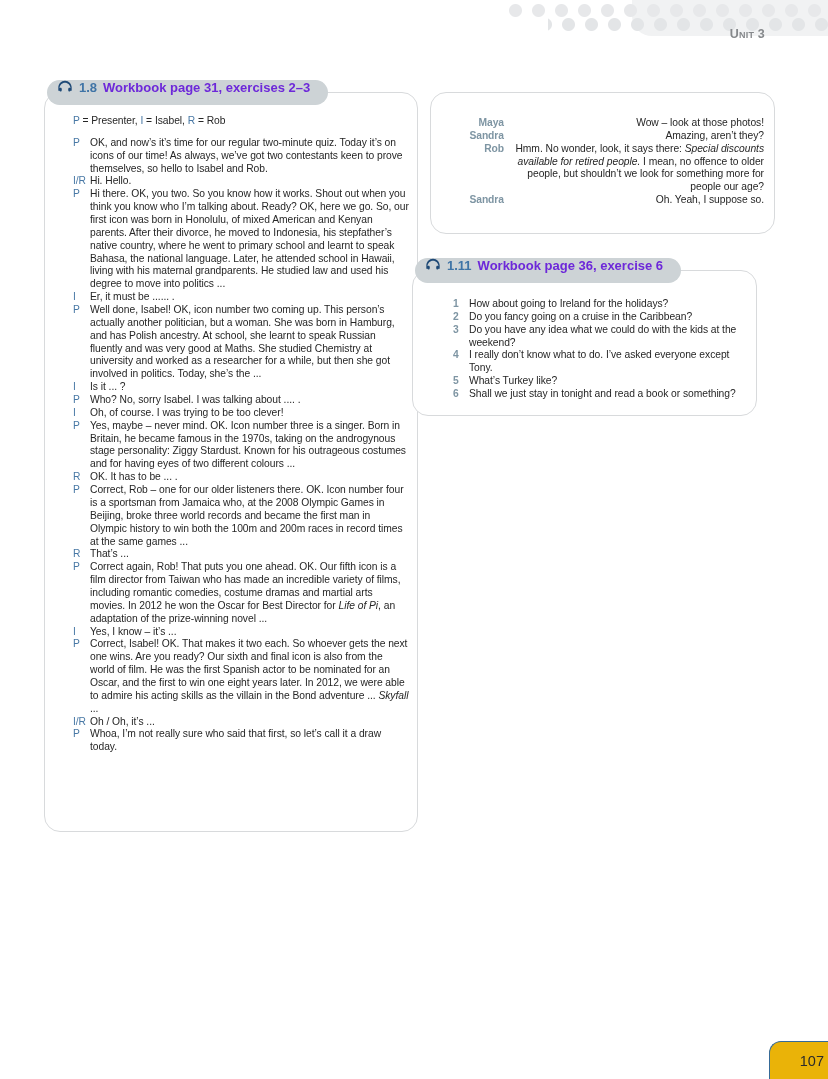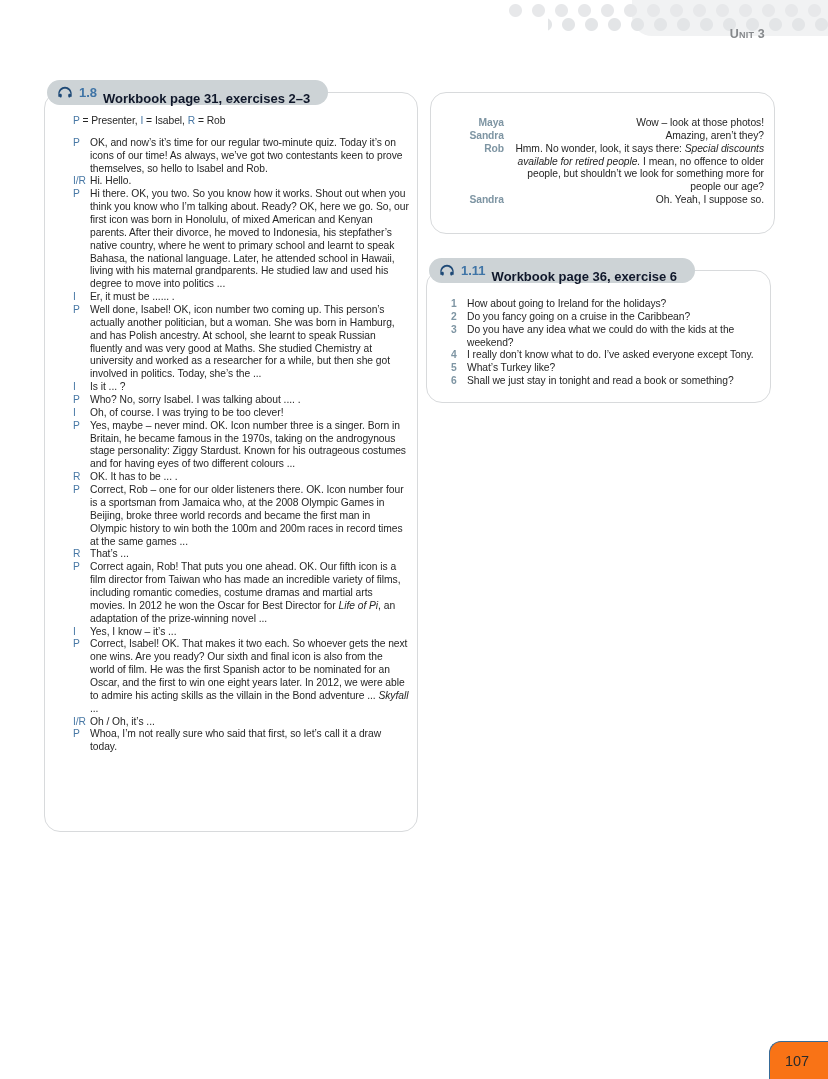--- a/index.html
+++ b/index.html
@@ -18,48 +18,48 @@
 
   
   .page-header{position:absolute;top:27px;right:63px;display:flex;align-items:baseline;gap:1px;white-space:nowrap;}
   .unit{font-size:12.5px;font-weight:700;color:#85888b;font-variant:small-caps;letter-spacing:.2px;}
   .ptitle{font-size:17.5px;font-weight:700;color:#1d4b7c;letter-spacing:.2px;}
 
   
   .box{position:absolute;background:#fff;border:1.5px solid #d8dadc;border-radius:16px;box-sizing:border-box;}
   .box-a{left:44px;top:92px;width:374px;min-height:740px;}
   .box-b{left:430px;top:92px;width:345px;min-height:142px;}
-  .box-c{left:426px;top:270px;width:345px;min-height:124px;}
+  .box-c{left:412px;top:270px;width:345px;min-height:124px;padding-left:16px;}
 
   .pill{position:absolute;top:-13px;left:2px;height:25px;border-radius:13px;background:#cdd3d6;
-        display:inline-flex;align-items:center;gap:6px;padding:0 18px 0 10px;white-space:nowrap;}
+        display:inline-flex;align-items:flex-start;gap:6px;padding:0 18px 0 10px;white-space:nowrap;}
   .hp{width:16px;height:14px;flex:0 0 auto;}
   .track{font-size:13px;font-weight:700;color:#3f74a6;}
-  .btitle{font-size:13px;font-weight:700;color:#0f172a;margin-top:12px;}
+  .btitle{font-size:13px;font-weight:700;color:#6d28d9;}
 
   .box-body{font-size:10.3px;line-height:1.25;color:#262626;letter-spacing:-0.05px;}
   .box-a .box-body{padding:22px 8px 14px 28px;}
   .box-b .box-body{padding:24px 10px 14px 16px;text-align:right;}
   .box-c .box-body{padding:27px 10px 14px 24px;}
 
   .legend{margin:0 0 9px 0;}
   .legend .key{color:#4878a5;}
 
   .line{display:flex;align-items:flex-start;}
   .speaker{flex:0 0 auto;}
   .box-a .speaker{width:17px;color:#4878a5;}
   .box-b .speaker{width:57px;color:#7e95a3;font-weight:700;}
   .box-c .speaker{width:16px;color:#7e95a3;font-weight:700;}
   .text{flex:1 1 auto;}
   .it{font-style:italic;}
 
   
-  .pagenum-box{position:absolute;right:0;bottom:0;width:59px;height:38px;background:#f97316;
+  .pagenum-box{position:absolute;right:0;bottom:0;width:59px;height:38px;background:#eab308;
     border-top:1.5px solid #356a98;border-left:1.5px solid #356a98;border-top-left-radius:12px;
-    display:flex;align-items:center;justify-content:center;padding-right:4px;box-sizing:border-box;}
+    display:flex;align-items:center;justify-content:flex-end;padding-right:4px;box-sizing:border-box;}
   .pagenum-box span{font-size:14.5px;color:#2b2b2b;}
 </style>
 </head>
 <body>
 
 <div class="page">
 
   <div class="deco deco-swoosh"></div>
   <div class="deco deco-dots-1"></div>
   <div class="deco deco-dots-2"></div>

